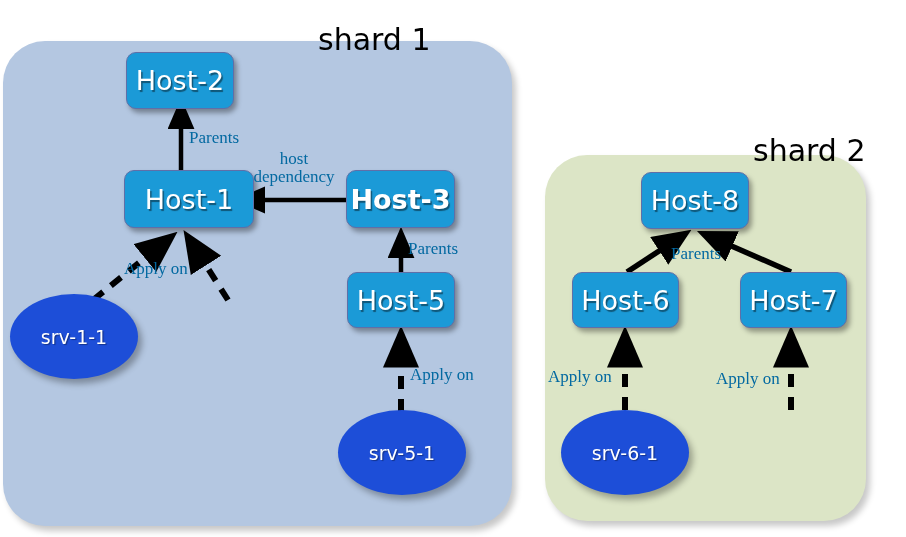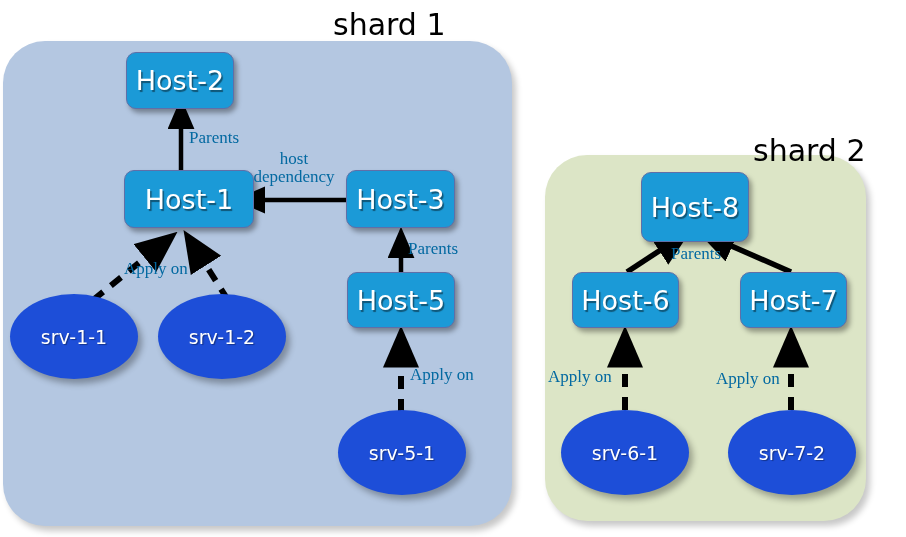--- a/index.html
+++ b/index.html
@@ -41,21 +41,21 @@
     border-radius: 42px;
   }
 
   .shard-title {
     position: absolute;
     font-size: 30px;
     color: #000000;
     letter-spacing: 0px;
     white-space: nowrap;
   }
-  #shard-1-title { left: 318px; top: 7px; margin-left: 15px; }
+  #shard-1-title { left: 318px; top: 22px; }
   #shard-2-title { left: 753px; top: 133px; }
 
   
   .host-node {
     position: absolute;
     box-sizing: border-box;
     background: #1b9ad7;
     border: 1.5px solid #5f6fa8;
     border-radius: 10px;
     box-shadow: 3px 4px 5px rgba(0,0,0,0.35);
@@ -144,52 +144,50 @@
     <line x1="791" y1="410" x2="791" y2="334" stroke="#000000" stroke-width="6" stroke-dasharray="13,10" marker-end="url(#arrowhead-dash)"></line>
   </svg>
 
   <div class="shard-title" id="shard-1-title">shard 1</div>
   <div class="shard-title" id="shard-2-title">shard 2</div>
 
   <div class="host-node" style="left:126px; top:52px; width:108px; height:57px;">Host-2</div>
 
   <div class="host-node" style="left:124px; top:170px; width:130px; height:58px;">Host-1</div>
 
-  <div class="host-node" style="left:346px; top:170px; width:109px; height:58px;">Host-3</div>
+  <div class="host-node" style="left:346px; top:170px; width:109px; height:58px;font-weight:bold;">Host-3</div>
 
   <div class="host-node" style="left:347px; top:272px; width:108px; height:56px;">Host-5</div>
 
   <div class="srv-node" style="left:10px; top:294px; width:128px; height:85px;">srv-1-1</div>
 
-  <div class="srv-node" style="left:158px; top:294px; width:128px; height:85px;">srv-1-2</div>
 
   <div class="srv-node" style="left:338px; top:410px; width:128px; height:85px;">srv-5-1</div>
 
   <div class="edge-label" style="left:189px; top:129px;">Parents</div>
 
   <div class="edge-label two-line" style="left:243px; top:150px; width:102px;">
     <div>host</div>
     <div>dependency</div>
   </div>
 
   <div class="edge-label" style="left:408px; top:240px;">Parents</div>
 
   <div class="edge-label" style="left:124px; top:260px;">Apply on</div>
 
   <div class="edge-label" style="left:410px; top:366px;">Apply on</div>
 
-  <div class="host-node" style="left:641px; top:172px; width:108px; height:70px;">Host-8</div>
+  <div class="host-node" style="left:641px; top:172px; width:108px; height:57px;">Host-8</div>
 
   <div class="host-node" style="left:572px; top:272px; width:107px; height:56px;">Host-6</div>
 
   <div class="host-node" style="left:740px; top:272px; width:107px; height:56px;">Host-7</div>
 
   <div class="srv-node" style="left:561px; top:410px; width:128px; height:85px;">srv-6-1</div>
 
-  <div class="srv-node" style="left:728px; top:410px; width:128px; height:85px;">srv-7-2</div>
 
   <div class="edge-label" style="left:671px; top:245px;">Parents</div>
 
   <div class="edge-label" style="left:548px; top:368px;">Apply on</div>
 
   <div class="edge-label" style="left:716px; top:370px;">Apply on</div>
 
 </div>
 
 </body></html>

